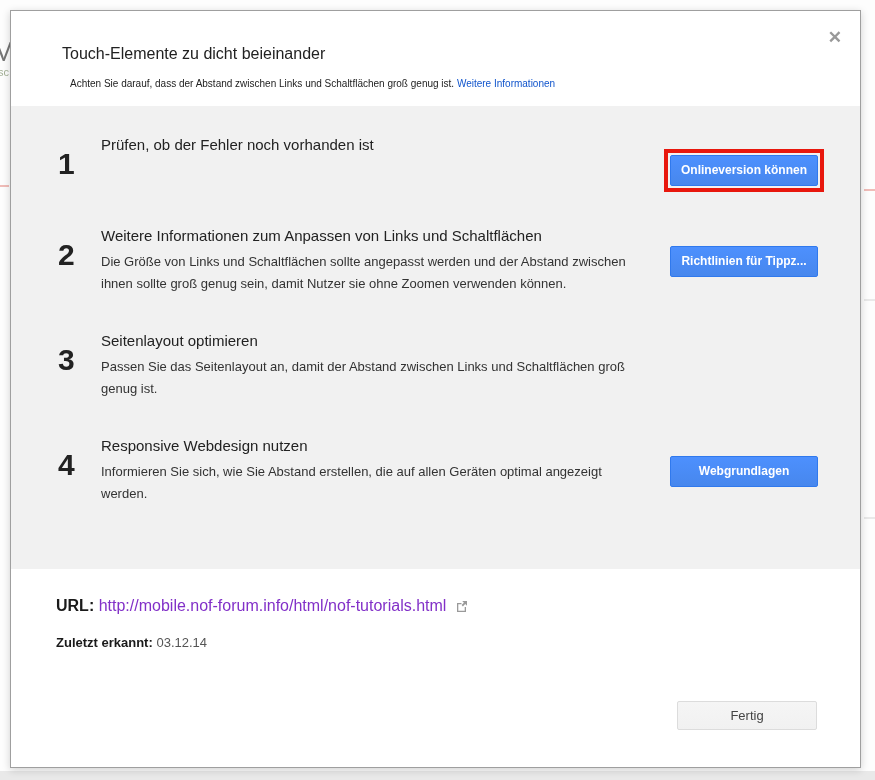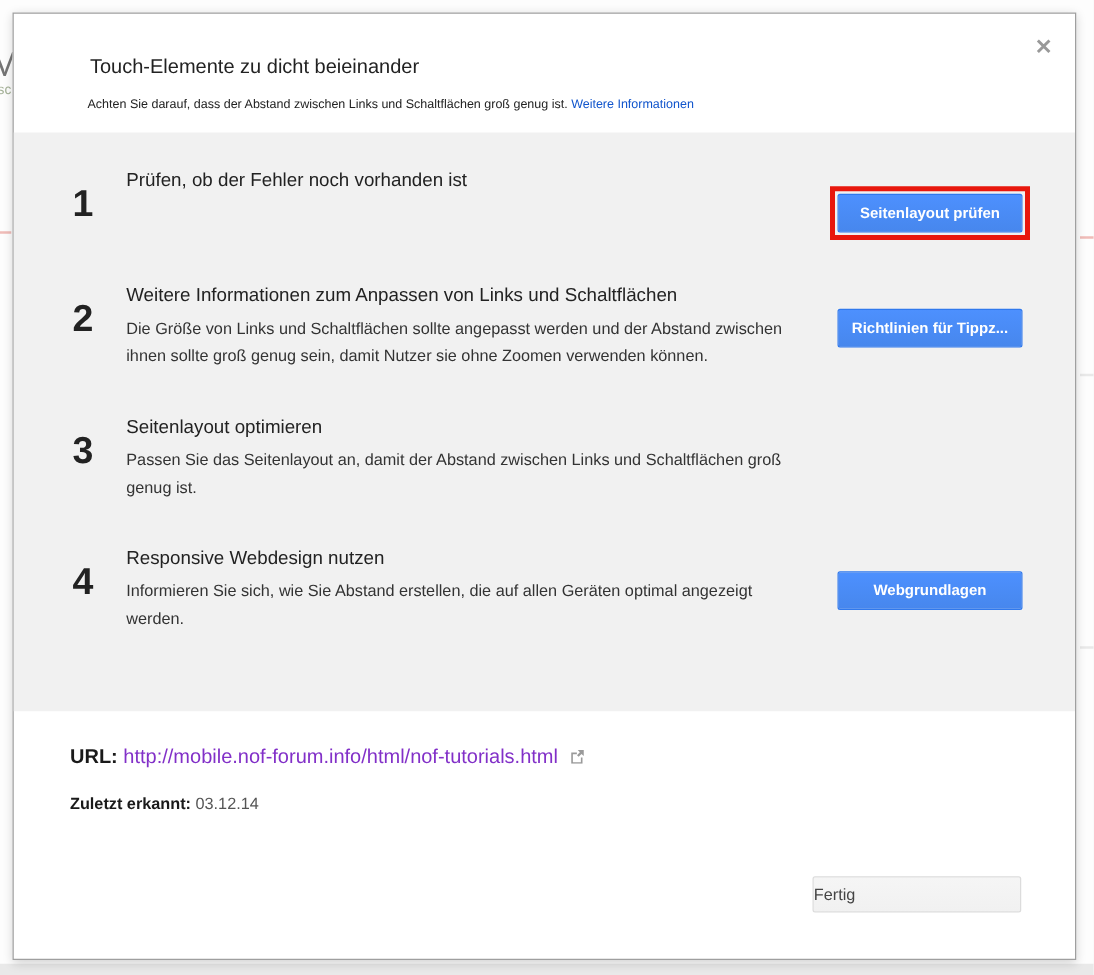--- a/index.html
+++ b/index.html
@@ -42,21 +42,21 @@
   .close-x {
     position: absolute; top: 18px; right: 18px;
     font-size: 17px; line-height: 17px;
     color: #999; font-weight: bold;
     cursor: pointer;
   }
 
   .modal-header { padding: 34px 60px 0 45px; }
   .modal-title {
     font-size: 16px; color: #222; font-weight: normal;
-    margin: 0 0 15px 16px;
+    margin: 0 0 15px 6px;
   }
   .modal-subtitle { font-size: 10px; color: #222; margin: 14px; }
   .inline-link { color: #1155cc; cursor: pointer; text-decoration: none; }
 
   
   .steps-section {
     margin-top: 17px;
     height: 463px;
     background: #f1f1f1;
     box-sizing: border-box;
@@ -98,22 +98,22 @@
   
   .url-row { margin: 28px 45px 0 45px; font-size: 16px; color: #222; }
   .row-label { font-weight: bold; color: #1a1a1a; }
   .url-link { color: #8230c8; text-decoration: none; cursor: pointer; }
   .ext-icon { margin-left: 5px; vertical-align: -1px; cursor: pointer; }
   .detected-row { margin: 20px 45px 0 45px; font-size: 13px; color: #222; }
   .detected-value { color: #555; }
 
   .btn-done {
     position: absolute; right: 43px; bottom: 37px;
-    width: 167px; height: 29px; line-height: 27px;
-    text-align: left;
+    width: 140px; height: 29px; line-height: 27px;
+    text-align: center;
     background: linear-gradient(to bottom, #f5f5f5, #f1f1f1);
     border: 1px solid #dcdcdc;
     border-radius: 2px;
     color: #444; font-size: 13px;
     cursor: pointer;
     box-sizing: border-box;
   }
 </style>
 </head>
 <body>
@@ -139,21 +139,21 @@
   </div>
 
   <div class="steps-section">
 
     <div class="step">
       <div class="step-num">1</div>
       <div class="step-body">
         <h2 class="step-heading">Prüfen, ob der Fehler noch vorhanden ist</h2>
       </div>
       <div class="step-action">
-        <span class="red-highlight"><span class="btn-blue">Seitenlayout prüfen</span></span>
+        <span class="red-highlight"><span class="btn-blue">Onlineversion können</span></span>
       </div>
     </div>
 
     <div class="step">
       <div class="step-num">2</div>
       <div class="step-body">
         <h2 class="step-heading">Weitere Informationen zum Anpassen von Links und Schaltflächen</h2>
         <p class="step-desc">Die Größe von Links und Schaltflächen sollte angepasst werden und der Abstand zwischen ihnen sollte groß genug sein, damit Nutzer sie ohne Zoomen verwenden können.</p>
       </div>
       <div class="step-action">

